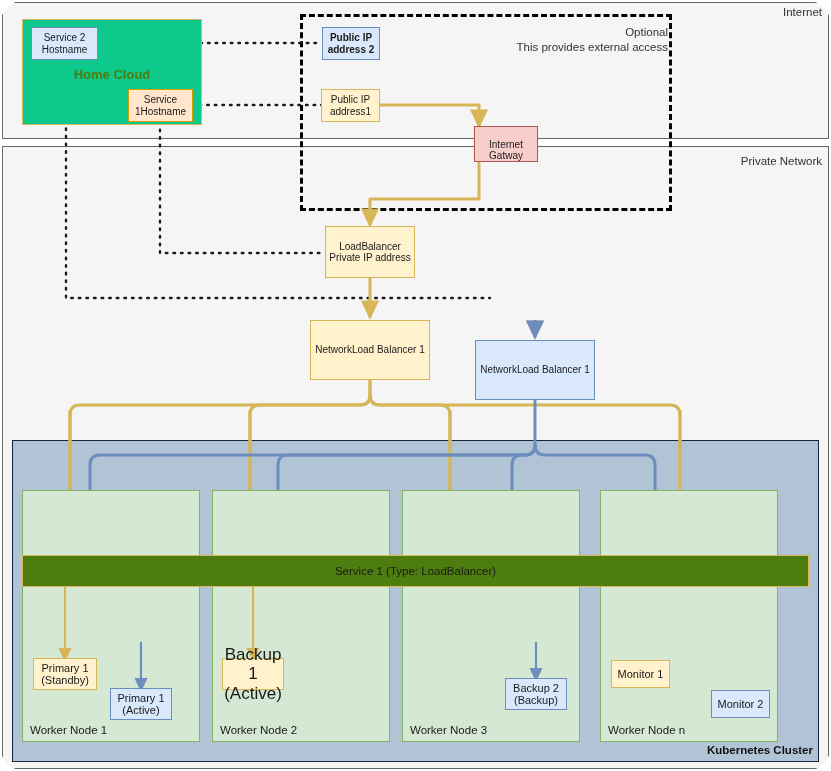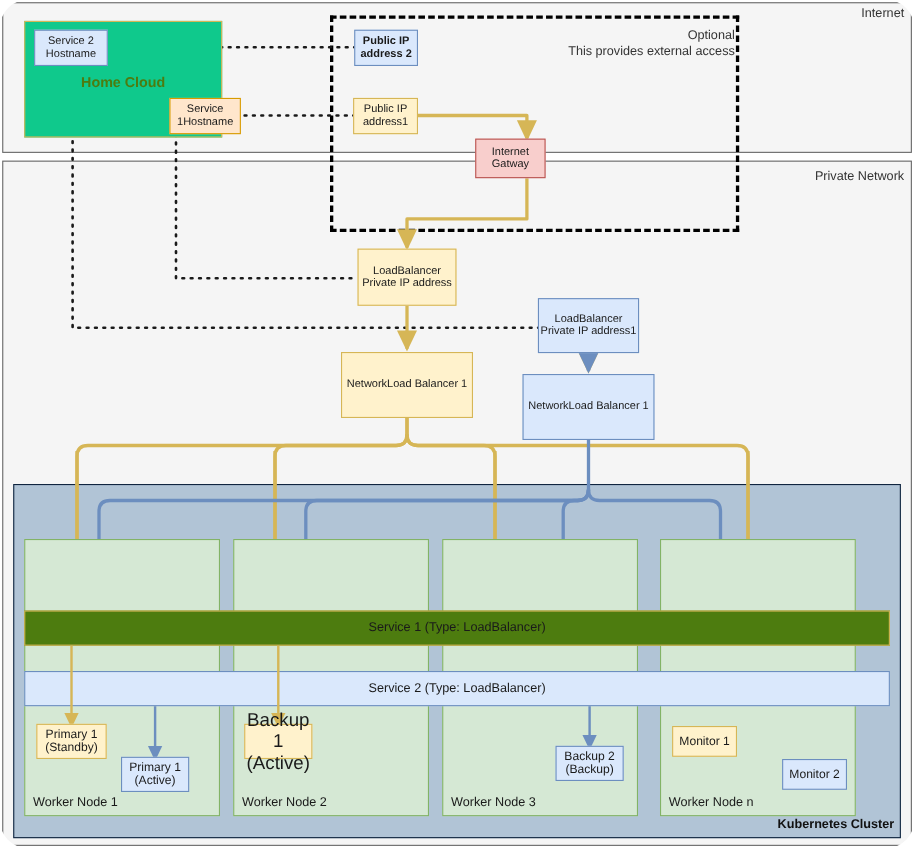--- a/index.html
+++ b/index.html
@@ -14,21 +14,21 @@
 
   
   .dashed-box{border:3px dashed #000000;background:transparent;}
 
   
   .box{border:1px solid;font-size:10px;color:#1a1a1a;}
   .box-yellow{background:#fff2cc;border-color:#d6b656;}
   .box-blue{background:#dae8fc;border-color:#6c8ebf;}
   .box-red{background:#f8cecc;border-color:#b85450;}
   .box-green-cloud{background:#0fc98c;border-color:#d6b656;}
-  .box-orange{background:#ffe6cc;border-color:#d79b00;margin-left:26px;}
+  .box-orange{background:#ffe6cc;border-color:#d79b00;}
 
   .cloud-title{position:absolute;font-size:13px;font-weight:bold;color:#4d7c0f;}
 
   
   .k8s{background:#b1c4d6;border:1px solid #10253f;}
   .k8s-tag{position:absolute;font-size:11.5px;font-weight:bold;color:#111111;}
   .worker{background:#d5e8d4;border:1px solid #82b366;}
   .worker-tag{position:absolute;font-size:11.5px;color:#1a1a1a;}
   .svcbar{font-size:11.5px;color:#1a1a1a;}
   .svc1{background:#4d7c0f;border:1px solid #d6b656;}
@@ -128,31 +128,28 @@
   </div>
 
   <div class="abs box box-blue lbl z3" style="left:322px;top:27px;width:58px;height:33px;font-weight:bold;">
     <span>Public IP address 2</span>
   </div>
 
   <div class="abs box box-yellow lbl z3" style="left:321px;top:89px;width:59px;height:33px;">
     <span>Public IP address1</span>
   </div>
 
-  <div class="abs box box-red lbl z6" style="left:432px;top:126px;width:64px;height:36px;">
+  <div class="abs box box-red lbl z6" style="left:474px;top:126px;width:64px;height:36px;align-items:flex-end;">
     <span>Internet Gatway</span>
   </div>
 
   <div class="abs box box-yellow lbl z3" style="left:325px;top:226px;width:90px;height:52px;">
     <span>LoadBalancer Private IP address</span>
   </div>
 
-  <div class="abs box box-blue lbl z3" style="left:489px;top:271px;width:92px;height:50px;">
-    <span>LoadBalancer Private IP address1</span>
-  </div>
 
   <div class="abs box box-yellow lbl z3" style="left:310px;top:320px;width:120px;height:60px;">
     <span>NetworkLoad Balancer 1</span>
   </div>
 
   <div class="abs box box-blue lbl z3" style="left:475px;top:340px;width:120px;height:60px;">
     <span>NetworkLoad Balancer 1</span>
   </div>
 
   <div class="abs k8s" style="left:12px;top:440px;width:807px;height:322px;"></div>
@@ -167,23 +164,20 @@
   <div class="abs worker z2" style="left:402px;top:490px;width:178px;height:252px;"></div>
   <div class="abs worker-tag z3" style="left:410px;top:724px;">Worker Node 3</div>
 
   <div class="abs worker z2" style="left:600px;top:490px;width:178px;height:252px;"></div>
   <div class="abs worker-tag z3" style="left:608px;top:724px;">Worker Node n</div>
 
   <div class="abs svcbar svc1 lbl z3" style="left:22px;top:555px;width:787px;height:32px;">
     <span>Service 1 (Type: LoadBalancer)</span>
   </div>
 
-  <div class="abs svcbar svc2 lbl z3" style="left:22px;top:610px;width:787px;height:32px;">
-    <span>Service 2 (Type: LoadBalancer)</span>
-  </div>
 
   <svg class="overlay over" viewBox="0 0 831 771">
     <defs>
       <marker id="arrY2" viewBox="0 0 12 12" refX="9.5" refY="6" markerWidth="7" markerHeight="7" orient="auto-start-reverse">
         <path d="M0,0.8 L11,6 L0,11.2 z" fill="#d6b656"></path>
       </marker>
       <marker id="arrB2" viewBox="0 0 12 12" refX="9.5" refY="6" markerWidth="7" markerHeight="7" orient="auto-start-reverse">
         <path d="M0,6 L11,6 L0,11.2 z" fill="none"></path>
         <path d="M0,0.8 L11,6 L0,11.2 z" fill="#6c8ebf"></path>
       </marker>

